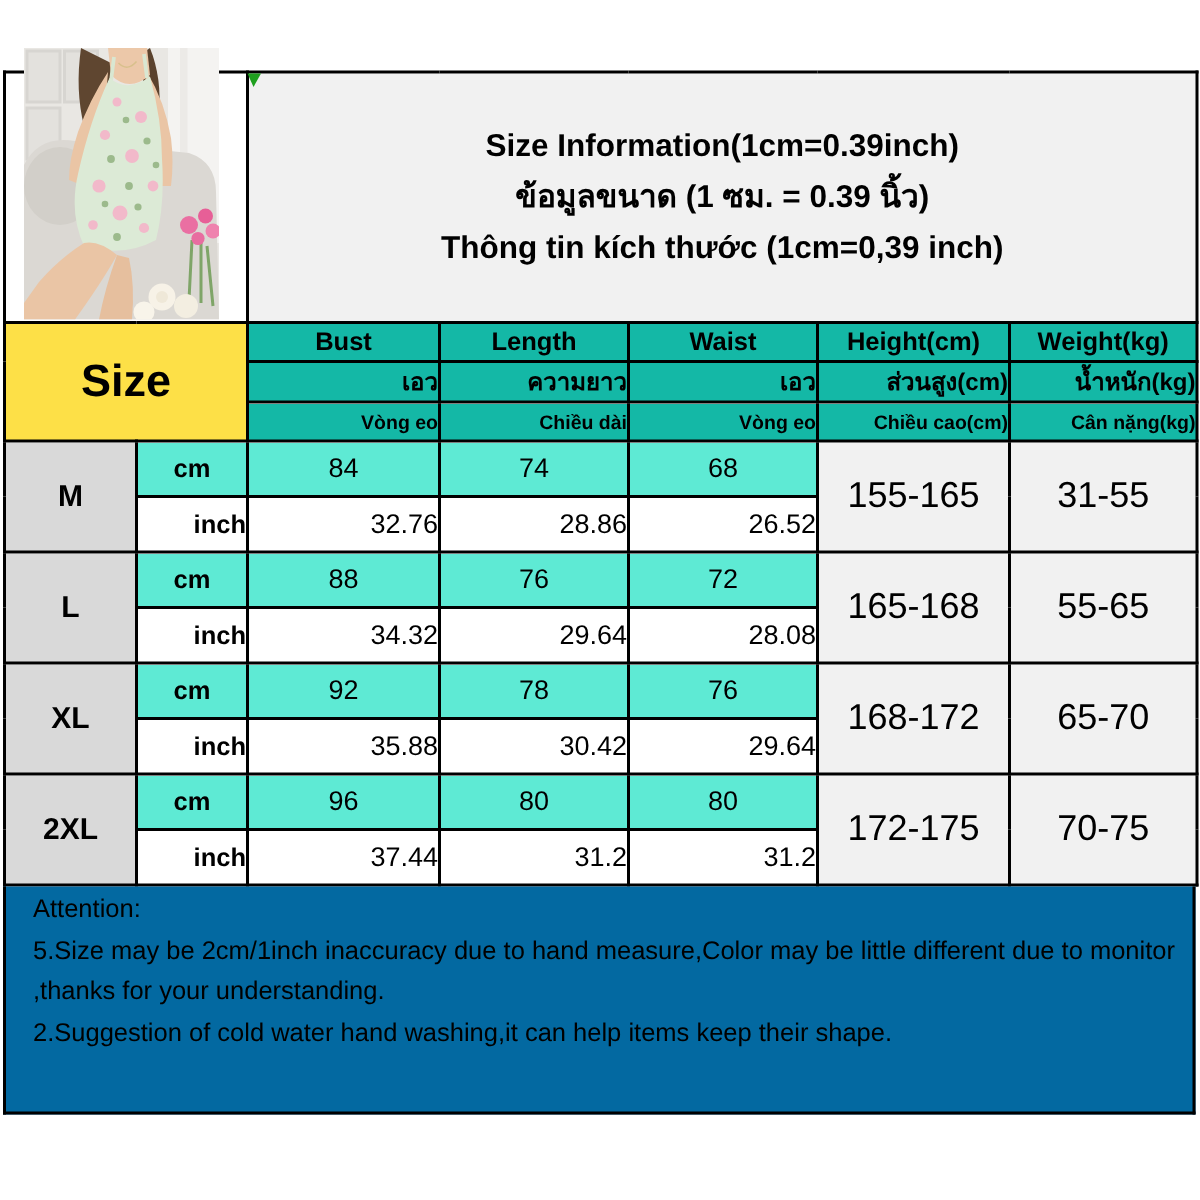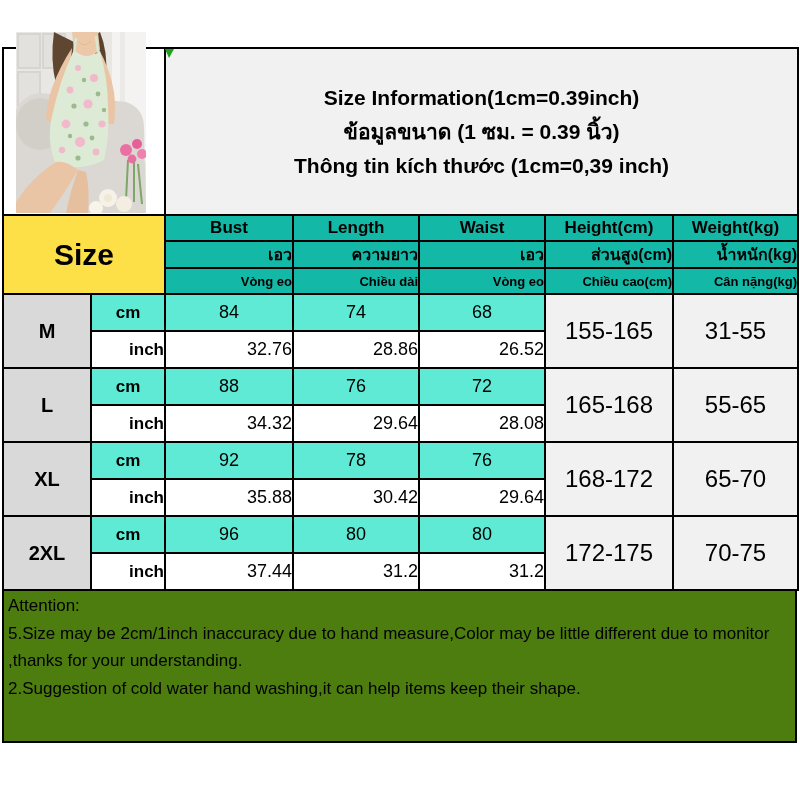--- a/index.html
+++ b/index.html
@@ -31,21 +31,21 @@
 
   .size-lbl { background:#d9d9d9; font-weight:bold; font-size:20px; }
   .unit     { font-weight:bold; font-size:17px; }
   .val      { font-size:18px; font-weight:400; }
   .cmbg     { background:#5eead4; }
   .inbg     { background:#ffffff; }
   .hw       { background:#f1f1f1; font-size:24px; font-weight:400; }
 
   .attention {
     box-sizing:border-box; border:2px solid #000; border-top:none;
-    height:152px; background:#4d7c0f; padding:1px 6px 0 4px;
+    height:152px; background:#0369a1; padding:1px 6px 0 18px;
     font-size:17px; line-height:1.62; text-align:left;
   }
   .attention p, .attention div { margin:0; padding:0; }
 
   .photo { position:absolute; left:16px; top:32px; width:130px; height:181px; }
 
   .cell-marker {
     position:absolute; left:165px; top:49px; width:0; height:0;
     border-top:9px solid #1fa01f;
     border-left:4px solid transparent;

